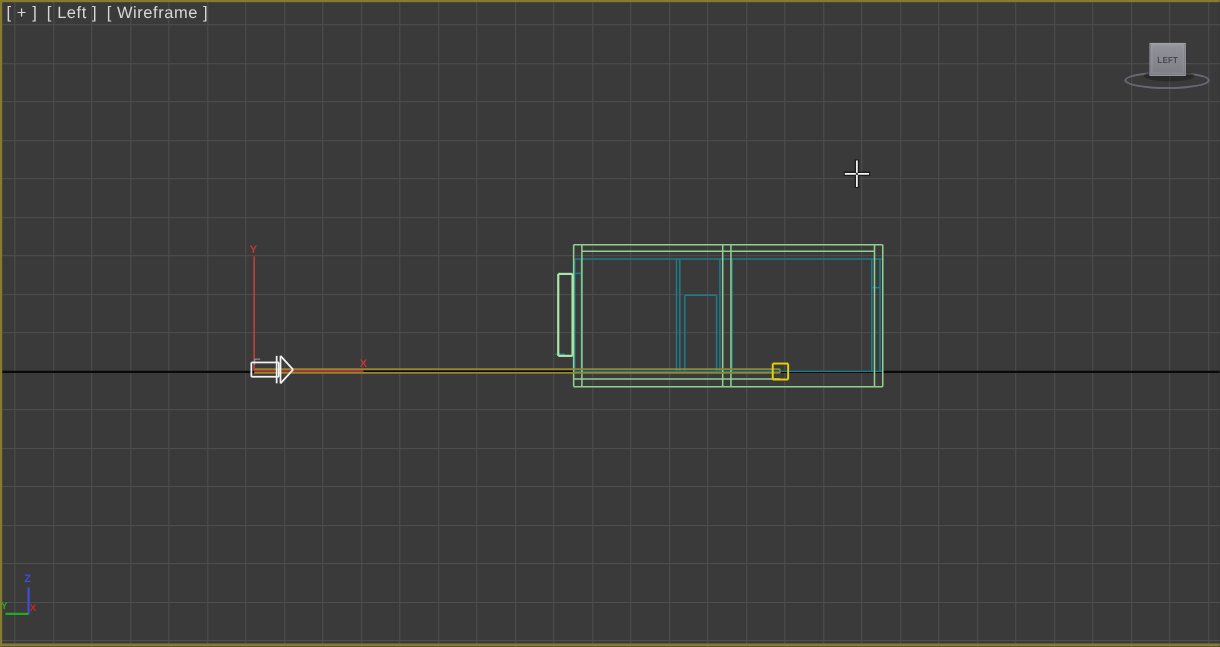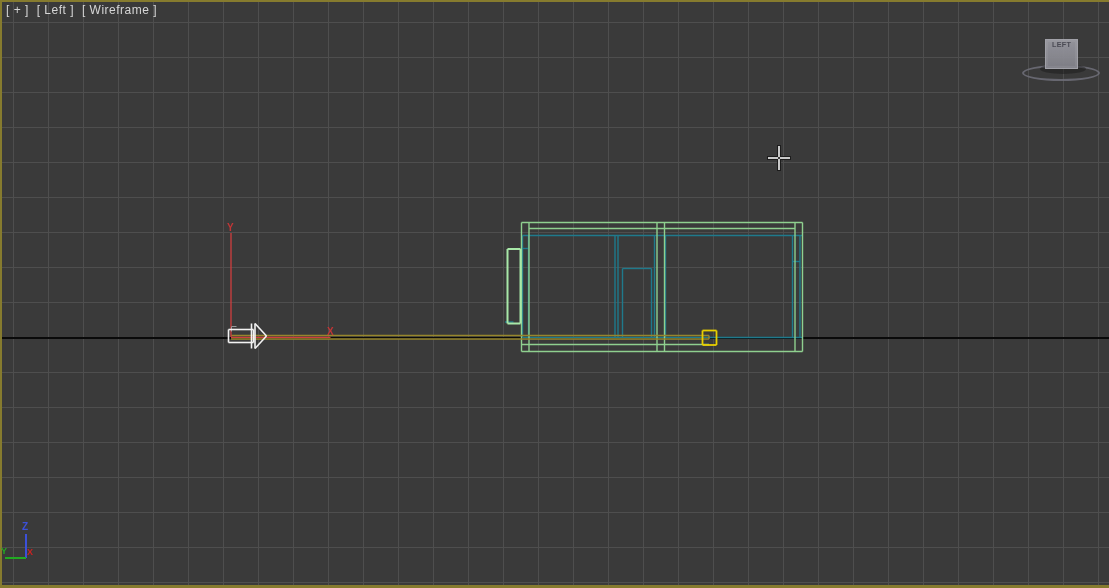--- a/index.html
+++ b/index.html
@@ -8,36 +8,36 @@
     background-color:#3a3a3a;
     background-image:
       repeating-linear-gradient(to right, #4e4e4e 0 1px, transparent 1px 35px),
       repeating-linear-gradient(to bottom, #4e4e4e 0 1px, transparent 1px 35px);
     background-position:13px 0, 0 22px;
     font-family:"Liberation Sans",sans-serif;
   }
   .vp-border{position:absolute;inset:0;pointer-events:none;box-sizing:border-box;
     border-top:2px solid #867b2e;border-left:2px solid #867b2e;border-bottom:3px solid #867b2e;}
   .scene{position:absolute;left:0;top:0;}
-  .vp-label{position:absolute;left:6px;top:3px;font-size:12px;color:#d6d6d6;letter-spacing:.5px;white-space:nowrap;}
+  .vp-label{position:absolute;left:6px;top:3px;font-size:15px;color:#d6d6d6;letter-spacing:.5px;white-space:nowrap;}
   .vp-label span{margin-right:4px;cursor:default;}
   .axis-label{position:absolute;font-weight:bold;font-size:10px;line-height:10px;}
   .lbl-gizmo-y{left:227px;top:223px;color:#c23636;}
   .lbl-gizmo-x{left:327px;top:327px;color:#c23636;}
   .lbl-world-z{left:22px;top:522px;color:#3c50d8;}
   .lbl-world-y{left:1px;top:546px;color:#22aa22;font-size:9px;}
   .lbl-world-x{left:27px;top:547px;color:#cc2222;font-size:9px;}
   .viewcube{position:absolute;left:1020px;top:34px;width:86px;height:48px;}
   .vc-ring{position:absolute;left:2px;top:31px;width:78px;height:16px;border:2px solid #70707a;
     border-radius:50%;box-sizing:border-box;opacity:.85;}
   .vc-shadow{position:absolute;left:20px;top:30px;width:46px;height:10px;background:rgba(25,25,25,.45);border-radius:50%;}
   .vc-face{position:absolute;left:25px;top:5px;width:33px;height:30px;box-sizing:border-box;
     background:linear-gradient(#9a9aa2,#83838b);border:1px solid #a9a9b1;
     box-shadow:inset 0 0 0 2px rgba(255,255,255,.07);
-    display:flex;justify-content:center;opacity:.93;}
+    display:flex;align-items:center;justify-content:center;opacity:.93;}
   .vc-face span{font-weight:bold;font-size:8px;color:#4c4c56;letter-spacing:.3px;transform:scaleX(.9);}
   .cursor{position:absolute;left:761px;top:140px;pointer-events:none;}
 </style>
 </head>
 <body>
 
 <div class="viewport">
 
   <svg class="scene" width="1109" height="588" viewBox="0 0 1109 588">
       <g stroke="#0a0a0a" stroke-width="2" fill="none">

